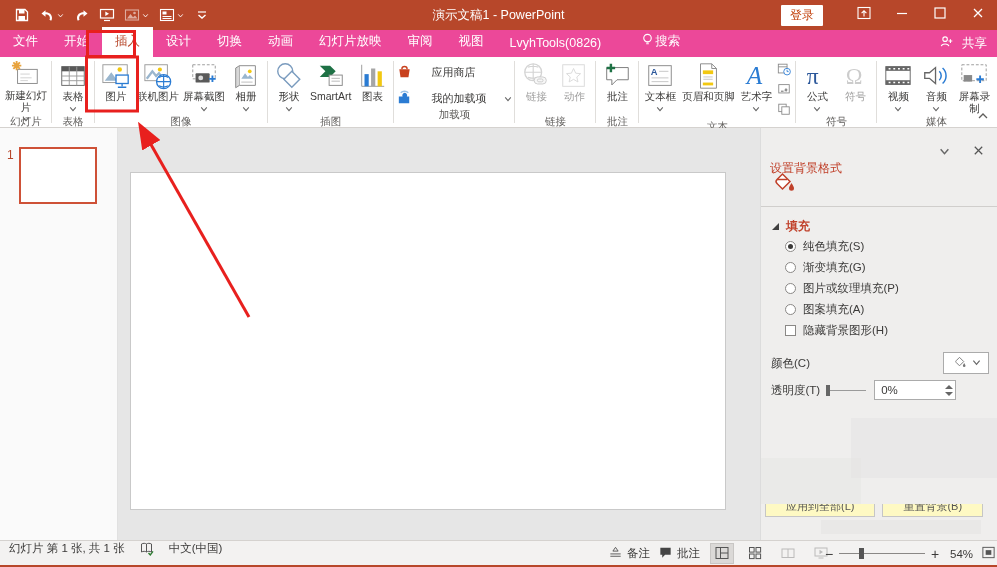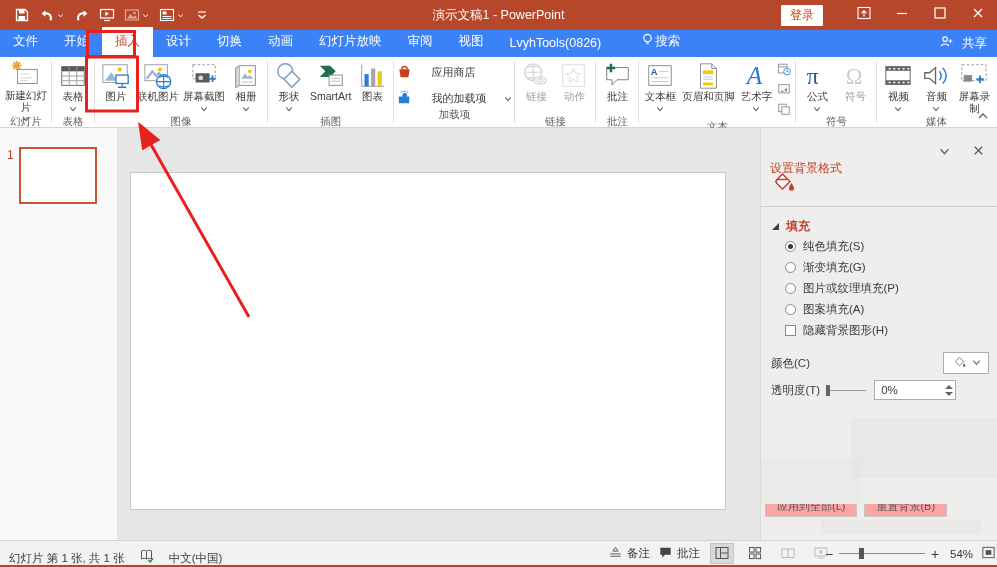--- a/index.html
+++ b/index.html
@@ -73,28 +73,28 @@
   .thandle { width:4px; height:11px; background:#666; cursor:pointer; }
   .ttrack { width:36px; height:1px; background:#9a9a9a; }
   .spin { margin-left:8px; width:82px; height:20px; background:#fff; border:1px solid #ababab; display:flex; align-items:center; position:relative; }
   .spin .sval { padding-left:6px; font-size:11.5px; }
   .spin .steppers { position:absolute; right:2px; top:0; height:100%; display:flex; flex-direction:column; justify-content:center; gap:3px; }
   .spin .st { width:0; height:0; cursor:pointer; }
   .st.up { border-left:4px solid transparent; border-right:4px solid transparent; border-bottom:4px solid #666; }
   .st.dn { border-left:4px solid transparent; border-right:4px solid transparent; border-top:4px solid #666; }
   .artifact { position:absolute; background:#e4e4e3; }
   .glitch-btns { position:absolute; left:4px; top:376px; display:flex; gap:7px; }
-  .gbtn { height:13px; overflow:hidden; border:1px solid #c6c6c6; border-top:none; background:#fca5a5; padding:0 11px; cursor:pointer; }
+  .gbtn { height:13px; overflow:hidden; border:1px solid #c6c6c6; border-top:none; background:#fef9c3; padding:0 20px; cursor:pointer; }
   .gbtn span { display:block; font-size:11px; color:#555; line-height:20px; margin-top:-8px; white-space:nowrap; }
 
   
   .statusbar { position:absolute; left:0; top:540px; width:997px; height:27px; background:#F3F2F1; border-top:1px solid #d5d2cf;
                font-size:11.5px; color:#3b3a39; }
   .statusbar::after { content:""; position:absolute; left:0; bottom:0; width:100%; height:2px; background:#B7472A; }
-  .sb-left { position:absolute; left:9px; top:0; height:25px; display:flex; align-items:flex-end; gap:14px; }
+  .sb-left { position:absolute; left:9px; top:0; height:25px; display:flex; align-items:flex-start; gap:14px; }
   .sb-item { display:flex; align-items:center; gap:4px; cursor:pointer; white-space:nowrap; }
   .sb-notes { position:absolute; left:608px; top:0; height:25px; }
   .sb-comments { position:absolute; left:658px; top:0; height:25px; }
   .views { position:absolute; left:710px; top:0; height:25px; display:flex; align-items:center; gap:9px; }
   .vbtn { width:24px; height:21px; display:flex; align-items:center; justify-content:center; cursor:pointer; }
   .vbtn.sel { background:#dbd9d7; border:1px solid #c8c6c4; }
   .faint { opacity:.35; }
   .zoomctl { position:absolute; left:822px; top:0; height:25px; display:flex; align-items:center; }
   .zminus,.zplus { font-size:14px; color:#3b3a39; width:14px; text-align:center; cursor:pointer; }
   .ztrack { width:86px; height:1px; background:#8a8886; position:relative; margin:0 3px; }
@@ -189,21 +189,21 @@
             </svg></span>
         </div>
       <div class="winbtn">
           <span><svg width="16" height="16" viewBox="0 0 16 16">
               <path d="M4 4 L12 12 M12 4 L4 12" stroke="#fff" stroke-width="1.3"></path>
             </svg></span>
         </div>
     </div>
   </div>
 
-  <div class="tabrow" style="background: #3b82f6;">
+  <div class="tabrow" style="background: #ec4899;">
     <div id="tabs" style="display:flex;align-items:flex-end;">
         <div class="tab">文件</div>
         <div class="tab">开始</div>
         <div class="tab active">插入</div>
         <div class="tab">设计</div>
         <div class="tab">切换</div>
         <div class="tab">动画</div>
         <div class="tab">幻灯片放映</div>
         <div class="tab">审阅</div>
         <div class="tab">视图</div>

